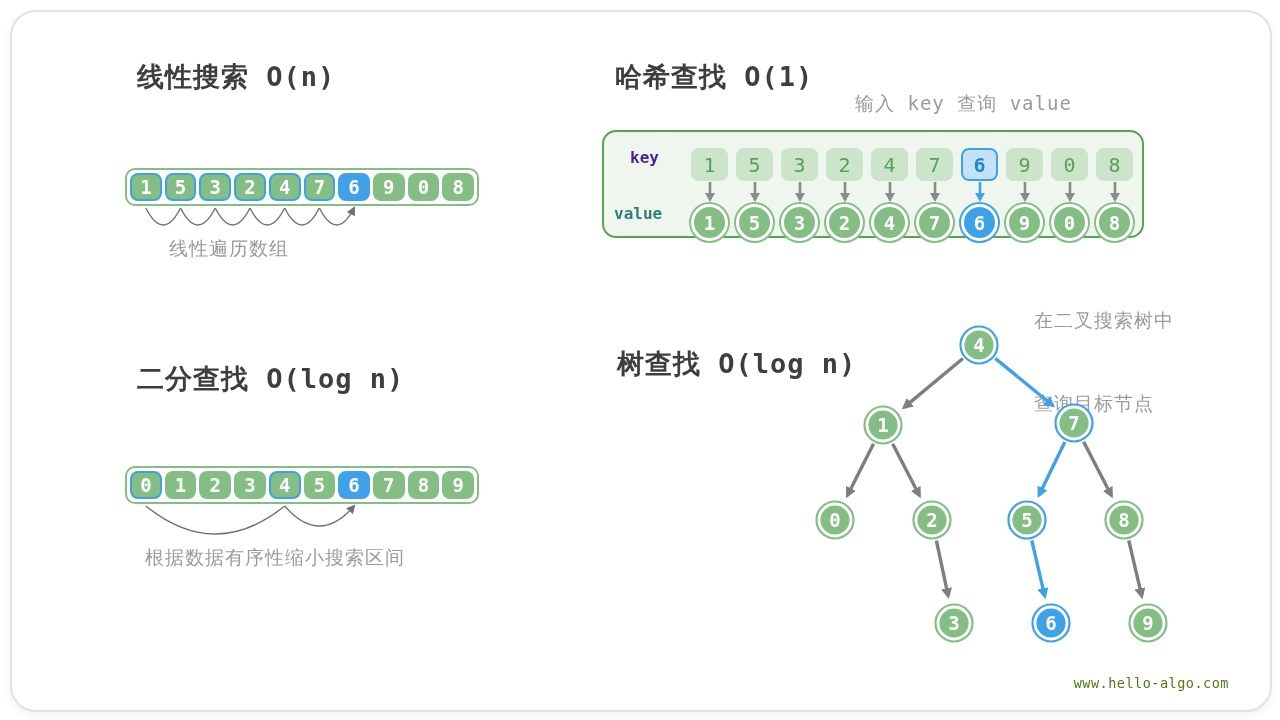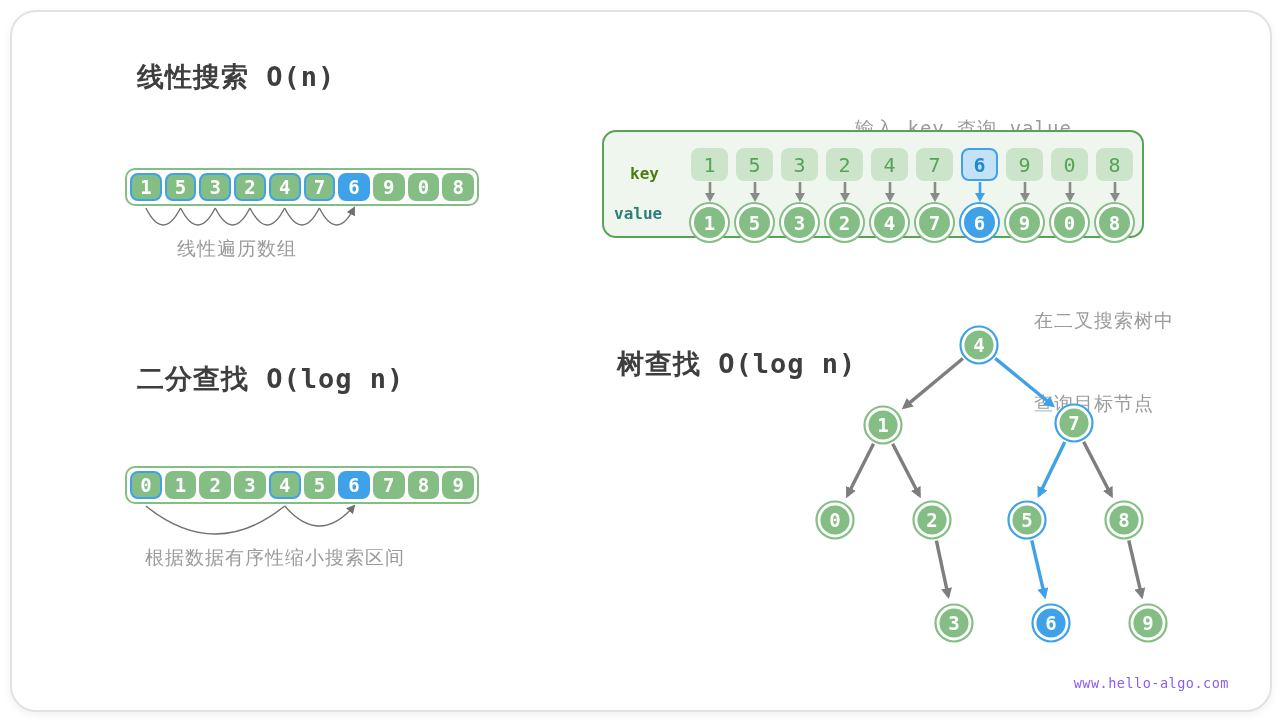--- a/index.html
+++ b/index.html
@@ -24,21 +24,21 @@
   .hash-cols{position:absolute;left:679px;top:136px;display:flex;gap:8px;}
   .hcol{width:37px;display:flex;flex-direction:column;align-items:center;}
   .htile{width:37px;height:33px;border-radius:8px;box-sizing:border-box;
          display:flex;align-items:center;justify-content:center;
          font-family:"DejaVu Sans Mono","Liberation Mono",monospace;font-size:20px;}
   .hcircle{width:31px;height:31px;border-radius:50%;border:3px solid #ffffff;margin-top:1px;
            display:flex;align-items:center;justify-content:center;
            font-family:"DejaVu Sans Mono","Liberation Mono",monospace;
            font-size:19px;font-weight:bold;color:#ffffff;}
   .watermark{font-family:"DejaVu Sans Mono","Liberation Mono",monospace;
-             font-size:13.5px;color:#8b5cf6;letter-spacing:0.5px;}
+             font-size:13.5px;color:#4d7c0f;letter-spacing:0.5px;}
 </style>
 </head>
 <body>
 
 <div class="stage">
   <div class="card">
 
     <div class="abs title" style="left:125px;top:47px;">线性搜索 O(n)</div>
     <div class="abs array" style="left:113px;top:156px;" id="linear-array">
         <div class="cell" style="border-color: rgb(63, 162, 233);">1</div>
@@ -58,25 +58,26 @@
             <path d="M0,0 L9,4.5 L0,9 z" fill="#707070"></path>
           </marker>
         </defs>
         <path d="M 20.85 4 Q 38.2 38 55.550000000000004 4" fill="none" stroke="#707070" stroke-width="1.4"></path>
         <path d="M 55.550000000000004 4 Q 72.9 38 90.25 4" fill="none" stroke="#707070" stroke-width="1.4"></path>
         <path d="M 90.25 4 Q 107.60000000000001 38 124.95000000000002 4" fill="none" stroke="#707070" stroke-width="1.4"></path>
         <path d="M 124.95000000000002 4 Q 142.3 38 159.65 4" fill="none" stroke="#707070" stroke-width="1.4"></path>
         <path d="M 159.65 4 Q 177 38 194.35 4" fill="none" stroke="#707070" stroke-width="1.4"></path>
         <path d="M 194.35 4 Q 211.7 38 229.05 4" fill="none" stroke="#707070" stroke-width="1.4" marker-end="url(#linear-arcs-m)"></path>
       </svg>
-    <div class="abs caption" style="left:165px;top:224px;">线性遍历数组</div>
-
-    <div class="abs caption" style="left:843px;top:79px;margin-top:25px;">输入 key 查询 value</div>
+    <div class="abs caption" style="left:157px;top:224px;">线性遍历数组</div>
+
+    <div class="abs title" style="left:603px;top:47px;">哈希查找 O(1)</div>
+    <div class="abs caption" style="left:843px;top:79px;">输入 key 查询 value</div>
     <div class="abs hash-box" style="left:590px;top:118px;"></div>
-    <div class="abs hash-label" style="left: 618px; top: 136px; color: #4d7c0f; margin-top: 16px;">key</div>
+    <div class="abs hash-label" style="left: 618px; top: 136px; color: #4c1d95;">key</div>
     <div class="abs hash-label" style="left: 602px; top: 192px; color: rgb(46, 126, 121);">value</div>
     <div class="hash-cols" id="hash-cols">
         <div class="hcol">
           <div class="htile" style="background: rgb(203, 228, 202); color: rgb(87, 162, 87);">1</div>
           <svg width="16" height="22">
             <line x1="8" y1="1" x2="8" y2="13" stroke="#8a8a8a" stroke-width="2.6"></line>
             <polygon points="3,12 13,12 8,21" fill="#8a8a8a"></polygon>
           </svg>
           <div class="hcircle" style="background: rgb(133, 190, 133); box-shadow: rgb(133, 190, 133) 0px 0px 0px 2px;">1</div>
         </div>

